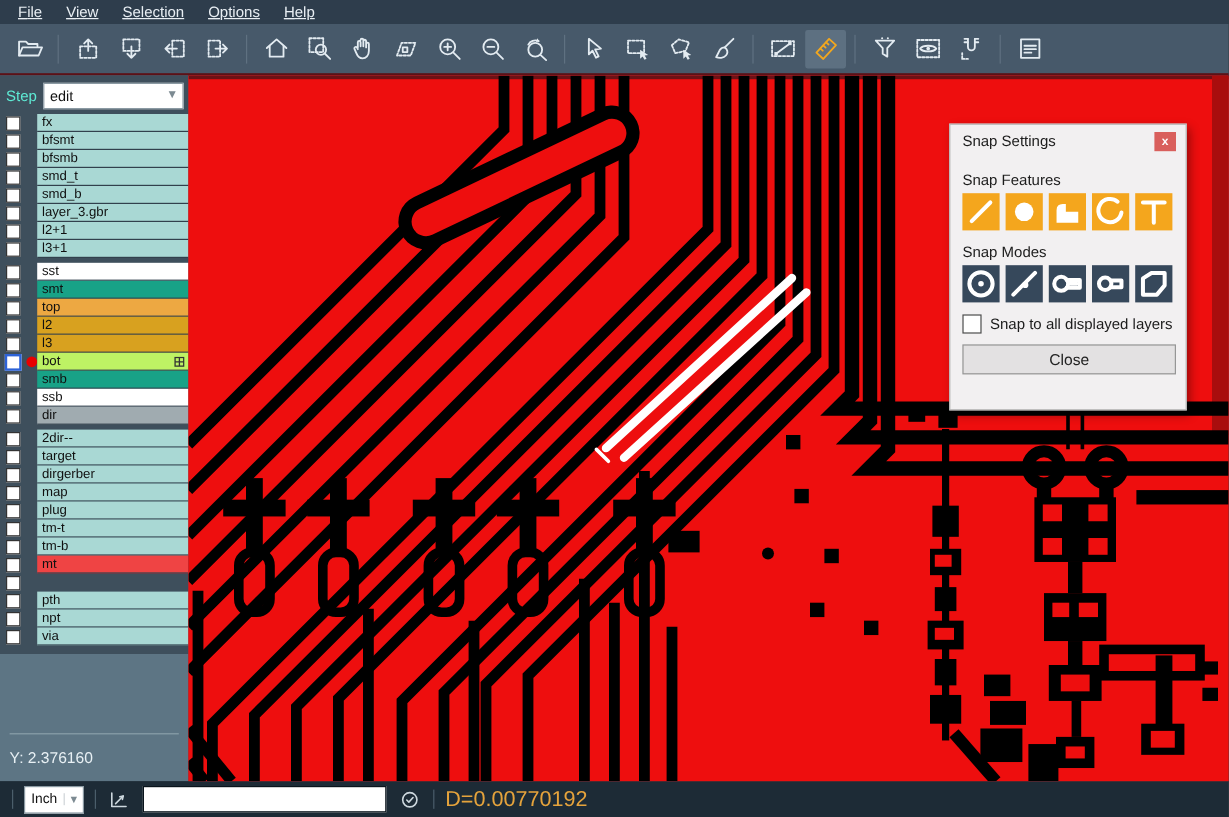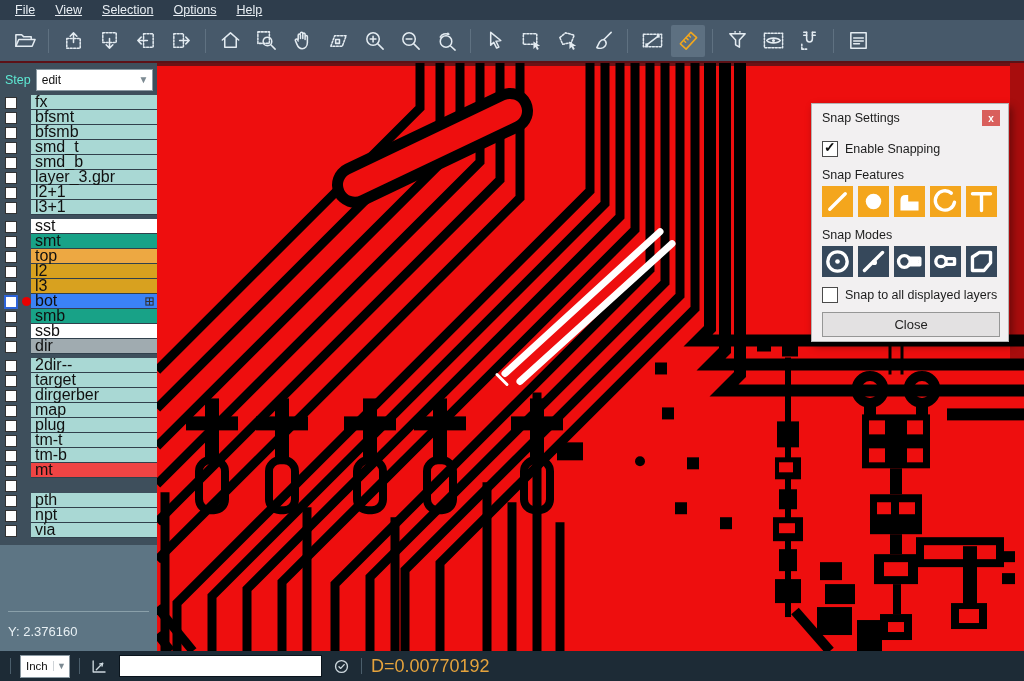--- a/index.html
+++ b/index.html
@@ -31,31 +31,31 @@
                display:flex;align-items:center;font-size:12px;color:#111;}
   #step-select .val{flex:1;padding-left:5px;}
   #step-select .chev{width:17px;color:#7c8a92;font-size:10px;text-align:center;}
   .lgroup{margin-bottom:4px;}
   .lrow{height:15px;display:flex;align-items:stretch;}
   .lcheck{width:22px;display:flex;align-items:center;justify-content:center;flex:0 0 22px;}
   .lcheck .box{width:10px;height:10px;background:#fff;border:1.5px solid #333;}
   .lcheck .box.sel{border:2px solid #2d63d8;}
   .lstrip{width:9px;flex:0 0 9px;display:flex;align-items:center;justify-content:center;}
   .ldot{width:9px;height:9px;border-radius:50%;background:#e80000;}
-  .llabel{flex:1;font-size:16px;line-height:14px;color:#101010;padding-left:4px;
+  .llabel{flex:1;font-size:11px;line-height:14px;color:#101010;padding-left:4px;
           border-bottom:1px solid #31404c;display:flex;align-items:center;}
   .llabel .gi{margin-left:auto;margin-right:3px;display:flex;}
   #sidebar-bottom{margin-top:auto;padding:0 0 10px 8px;}
   #sidebar-bottom .divider{border-top:1px solid #8aa0aa;margin:0 8px 10px 0;}
   .coord{color:#e8f0f4;font-size:13px;line-height:19px;}
   
   #canvas{flex:1 1 auto;position:relative;overflow:hidden;background:#ee0e0e;}
   #canvas svg{display:block;width:100%;height:100%;}
   
-  #snap-dialog{position:absolute;left:654px;top:40px;width:198px;height:239px;
+  #snap-dialog{position:absolute;left:634px;top:40px;width:198px;height:239px;
       background:#f2f0f1;border:1px solid #b3b3b3;box-shadow:3px 4px 8px rgba(0,0,0,.4);
       padding:7px 8px 8px 10px;box-sizing:border-box;font-size:12.5px;color:#1c1c1c;}
   .dlg-head{display:flex;justify-content:space-between;align-items:flex-start;height:21px;}
   .dlg-title{font-size:12.5px;}
   .dlg-close{width:18px;height:16px;background:#d95f5c;color:#fff;font-size:10px;
       font-weight:bold;display:flex;align-items:center;justify-content:center;margin-top:-1px;}
   .cb-row{display:flex;align-items:center;gap:7px;}
   .cb{width:14px;height:14px;background:#fff;border:1.5px solid #4a4a4a;position:relative;flex:0 0 14px;}
   .cb.checked::after{content:"\2713";position:absolute;left:1px;top:-3px;font-size:14px;
       font-weight:bold;color:#111;}
@@ -349,21 +349,21 @@
                 <div class="lstrip"></div>
                 <div class="llabel" style="background: rgb(216, 161, 31);">l3</div>
               </div>
               <div class="lrow">
                 <div class="lcheck">
                   <span class="box sel"></span>
                 </div>
                 <div class="lstrip">
                   <span class="ldot"></span>
                 </div>
-                <div class="llabel" style="background: #3b82f6;">bot<span class="gi">
+                <div class="llabel" style="background: #bef264;">bot<span class="gi">
                     <svg width="9" height="9" viewBox="0 0 10 10" fill="none" stroke="#333" stroke-width="1.2">
                       <rect x="1" y="1" width="8" height="8"></rect>
                       <path d="M5 1v8M1 5h8"></path>
                     </svg>
                   </span></div>
               </div>
               <div class="lrow">
                 <div class="lcheck">
                   <span class="box"></span>
                 </div>
@@ -610,24 +610,20 @@
         <path d="M348 311 503 169" stroke="#fff" stroke-width="7" stroke-linecap="round" fill="none"></path>
         <path d="M363 319 515 181" stroke="#fff" stroke-width="7" stroke-linecap="round" fill="none"></path>
         <path d="M340 312 350 322" stroke="#fff" stroke-width="3" stroke-linecap="round" fill="none"></path>
       </svg>
 
       <div id="snap-dialog">
         <div class="dlg-head">
           <span class="dlg-title">Snap Settings</span>
           <span class="dlg-close">x</span>
         </div>
-        <div class="cb-row" id="enable-row">
-          <span class="cb checked" id="enable-cb"></span>
-          <span>Enable Snapping</span>
-        </div>
         <div class="sec-label">Snap Features</div>
         <div class="icon-row" id="feature-row">
             <div class="fbtn">
               <svg viewBox="0 0 24 24">
                 <path d="M6 18 18 6"></path>
               </svg>
             </div>
             <div class="fbtn">
               <svg viewBox="0 0 24 24">
                 <circle cx="12" cy="12" r="6" fill="currentColor" stroke="none"></circle>

